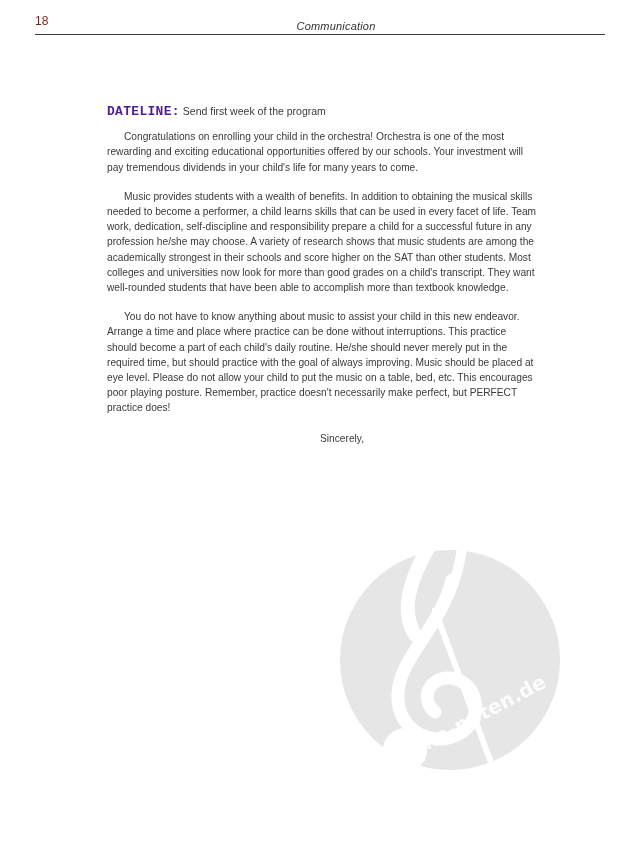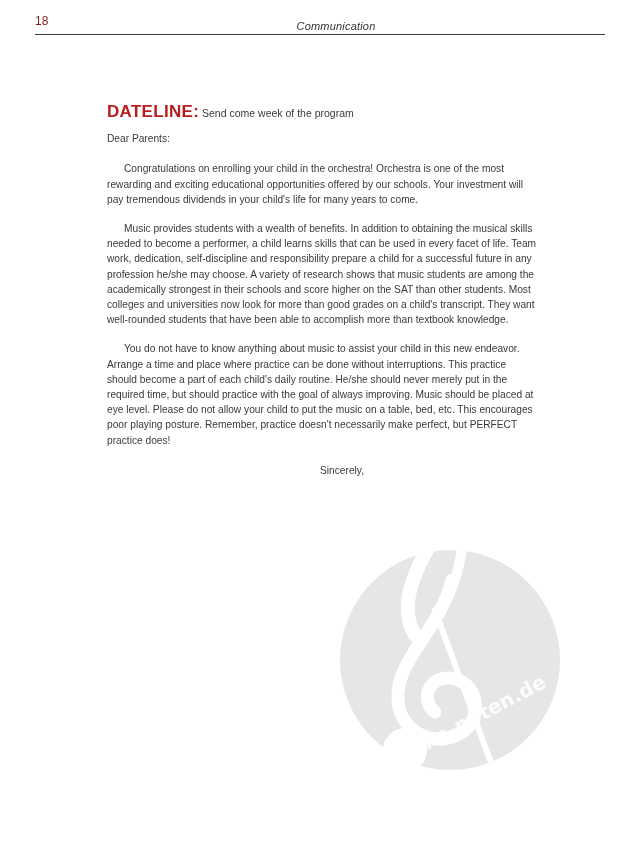--- a/index.html
+++ b/index.html
@@ -62,24 +62,24 @@
       font-size: 10.2px;
       line-height: 15.2px;
       color: #3a3a3a;
       z-index: 1;
     }
     .dateline {
       margin: 0 0 10px 0;
       font-size: 10.5px;
     }
     .dateline-label {
-      font-family: Liberation Sans, sans-serif;
+      font-family: Liberation Mono, monospace;
       font-weight: bold;
-      font-size: 17px;
-      color: #b91c1c;
+      font-size: 13px;
+      color: #4c1d95;
       letter-spacing: 0.3px;
     }
     .salutation {
       margin: 0 0 15px 0;
     }
     .para {
       margin: 0 0 14px 0;
       text-indent: 17px;
       text-align: left;
     }
@@ -110,20 +110,19 @@
 
     <path d="M95 60 L150 210" stroke-width="6"></path>
   </g>
   <circle cx="65" cy="200" r="22" fill="#ffffff"></circle>
   <text x="62" y="186" transform="rotate(-28 110 170)" font-family="'DejaVu Sans', sans-serif" font-weight="bold" font-size="20" fill="#ffffff" fill-opacity="0.85">alle-noten.de</text>
 </svg>
 
 <div class="content">
   <div class="dateline">
     <span class="dateline-label">DATELINE:</span>
-    <span>Send come week of the program</span>
+    <span>Send first week of the program</span>
   </div>
-  <div class="salutation">Dear Parents:</div>
   <p class="para">Congratulations on enrolling your child in the orchestra!   Orchestra is one of the most rewarding and exciting educational opportunities offered by our schools.  Your investment will pay tremendous dividends in your child's life for many years to come.</p>
   <p class="para">Music provides students with a wealth of benefits.  In addition to obtaining the musical skills needed to become a performer, a child learns skills that can be used in every facet of life.  Team work, dedication, self-discipline and responsibility prepare a child for a successful future in any profession he/she may choose.  A variety of research shows that music students are among the academically strongest in their schools and score higher on the SAT than other students.  Most colleges and universities now look for more than good grades on a child's transcript.  They want well-rounded students that have been able to accomplish more than textbook knowledge.</p>
   <p class="para">You do not have to know anything about music to assist your child in this new endeavor.  Arrange a time and place where practice can be done without interruptions.  This practice should become a part of each child's daily routine.  He/she should never merely put in the required time, but should practice with the goal of always improving.  Music should be placed at eye level.  Please do not allow your child to put the music on a table, bed, etc.  This encourages poor playing posture.  Remember, practice doesn't necessarily make perfect, but PERFECT practice does!</p>
   <div class="closing">Sincerely,</div>
 </div>
 
 </body></html>

